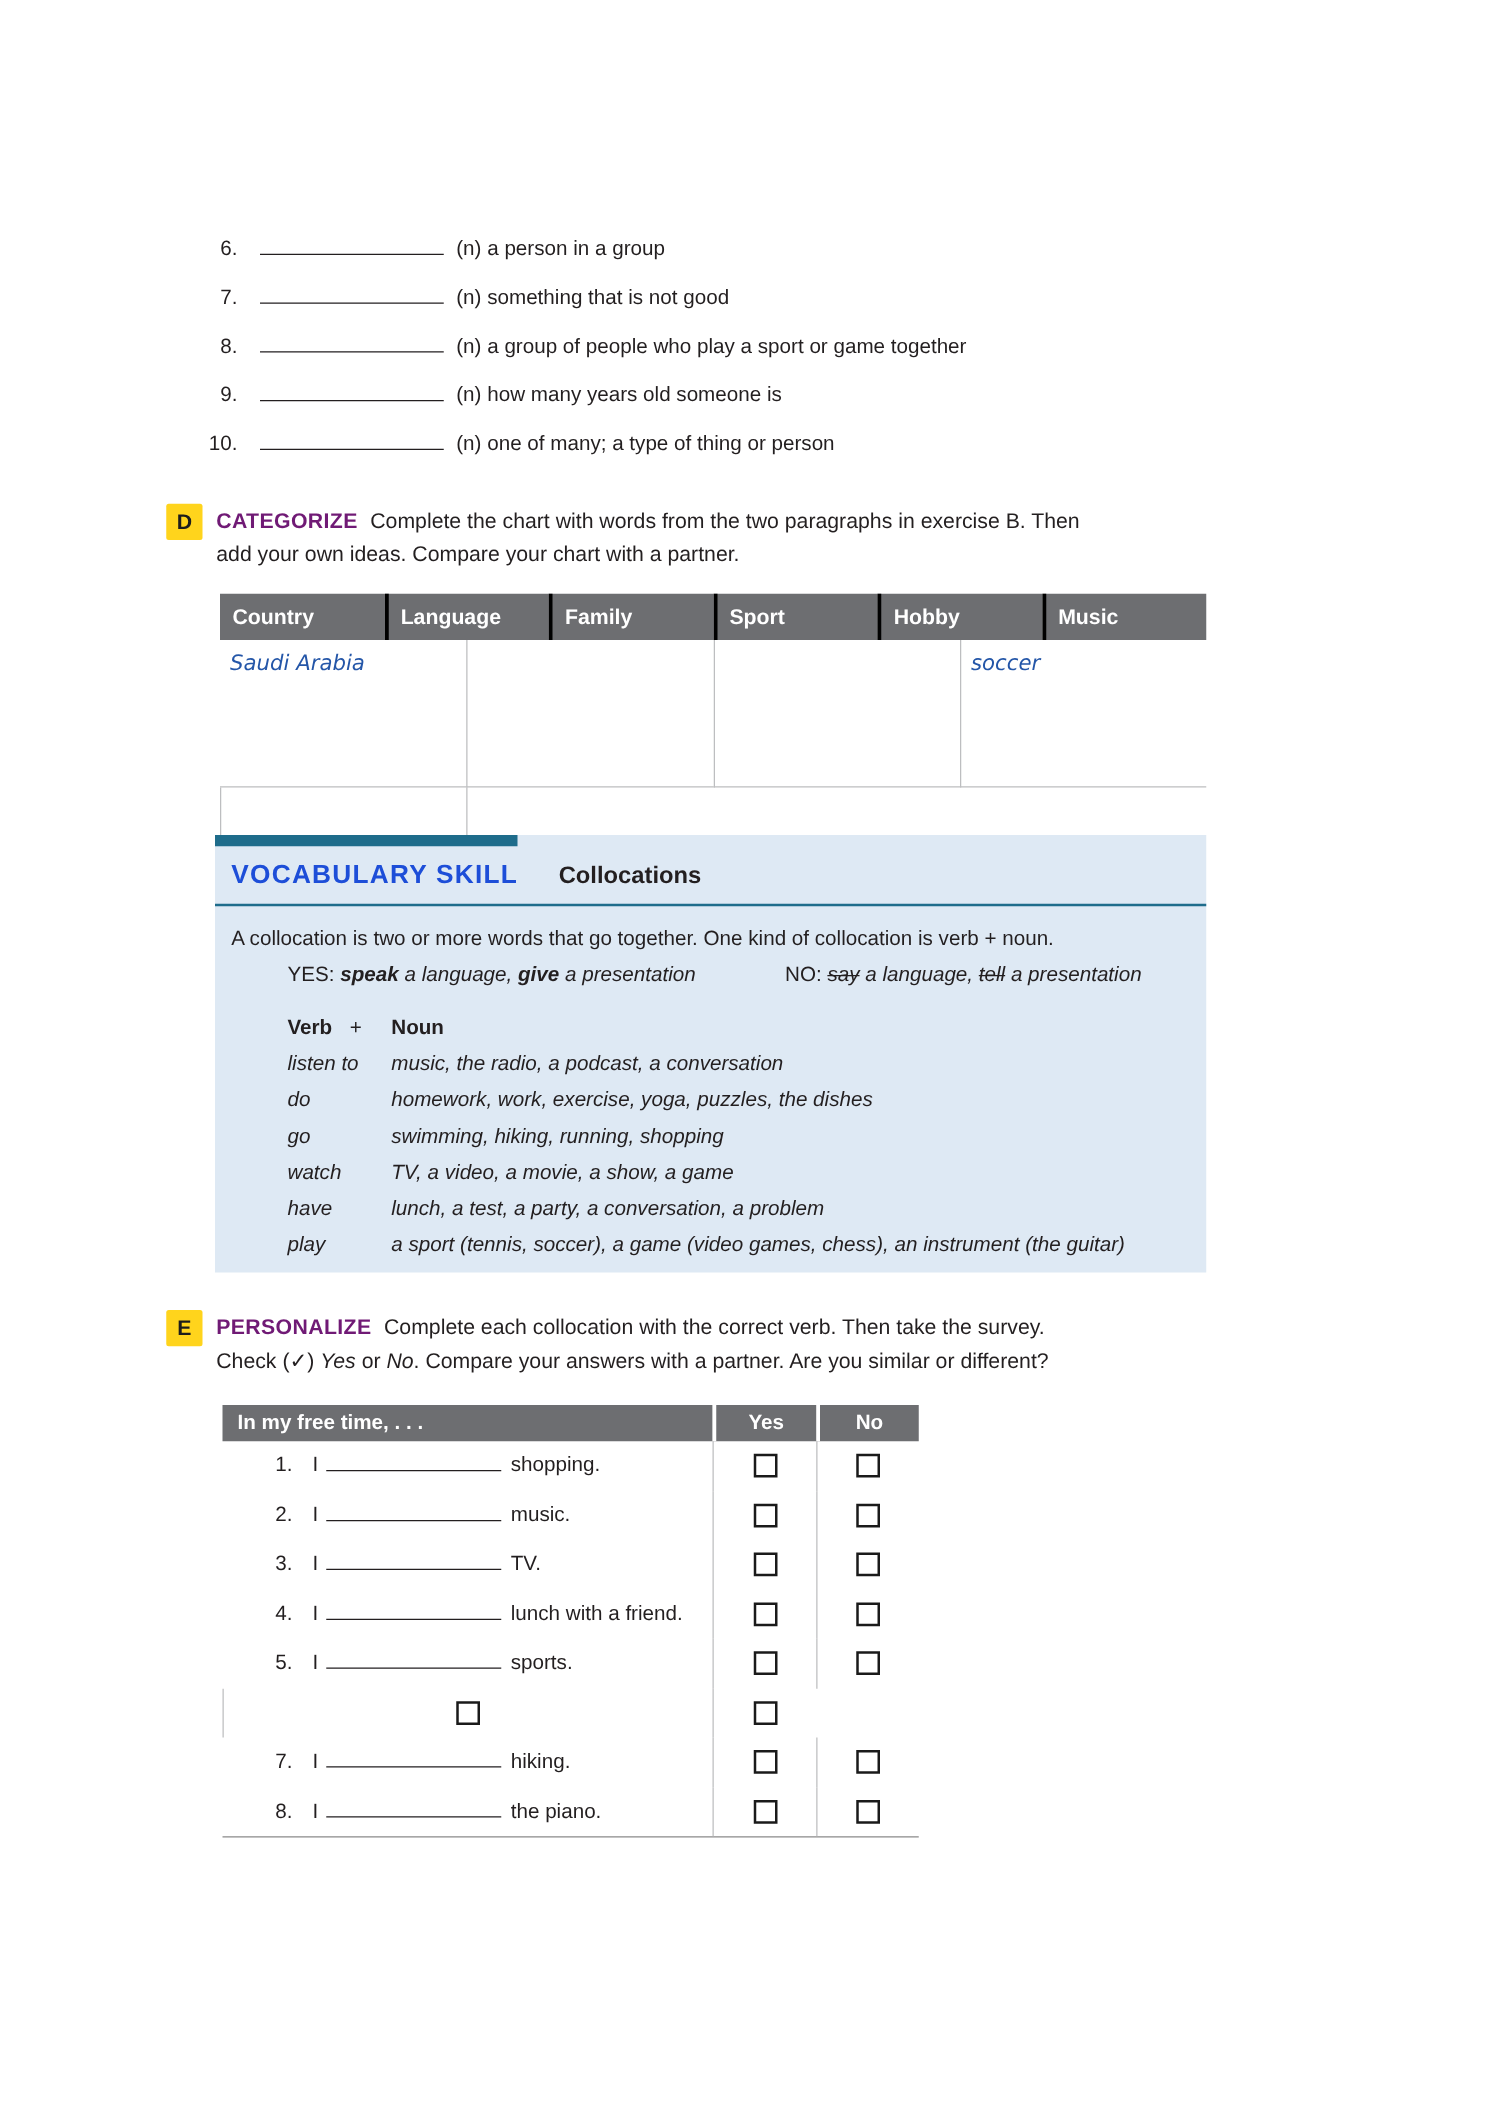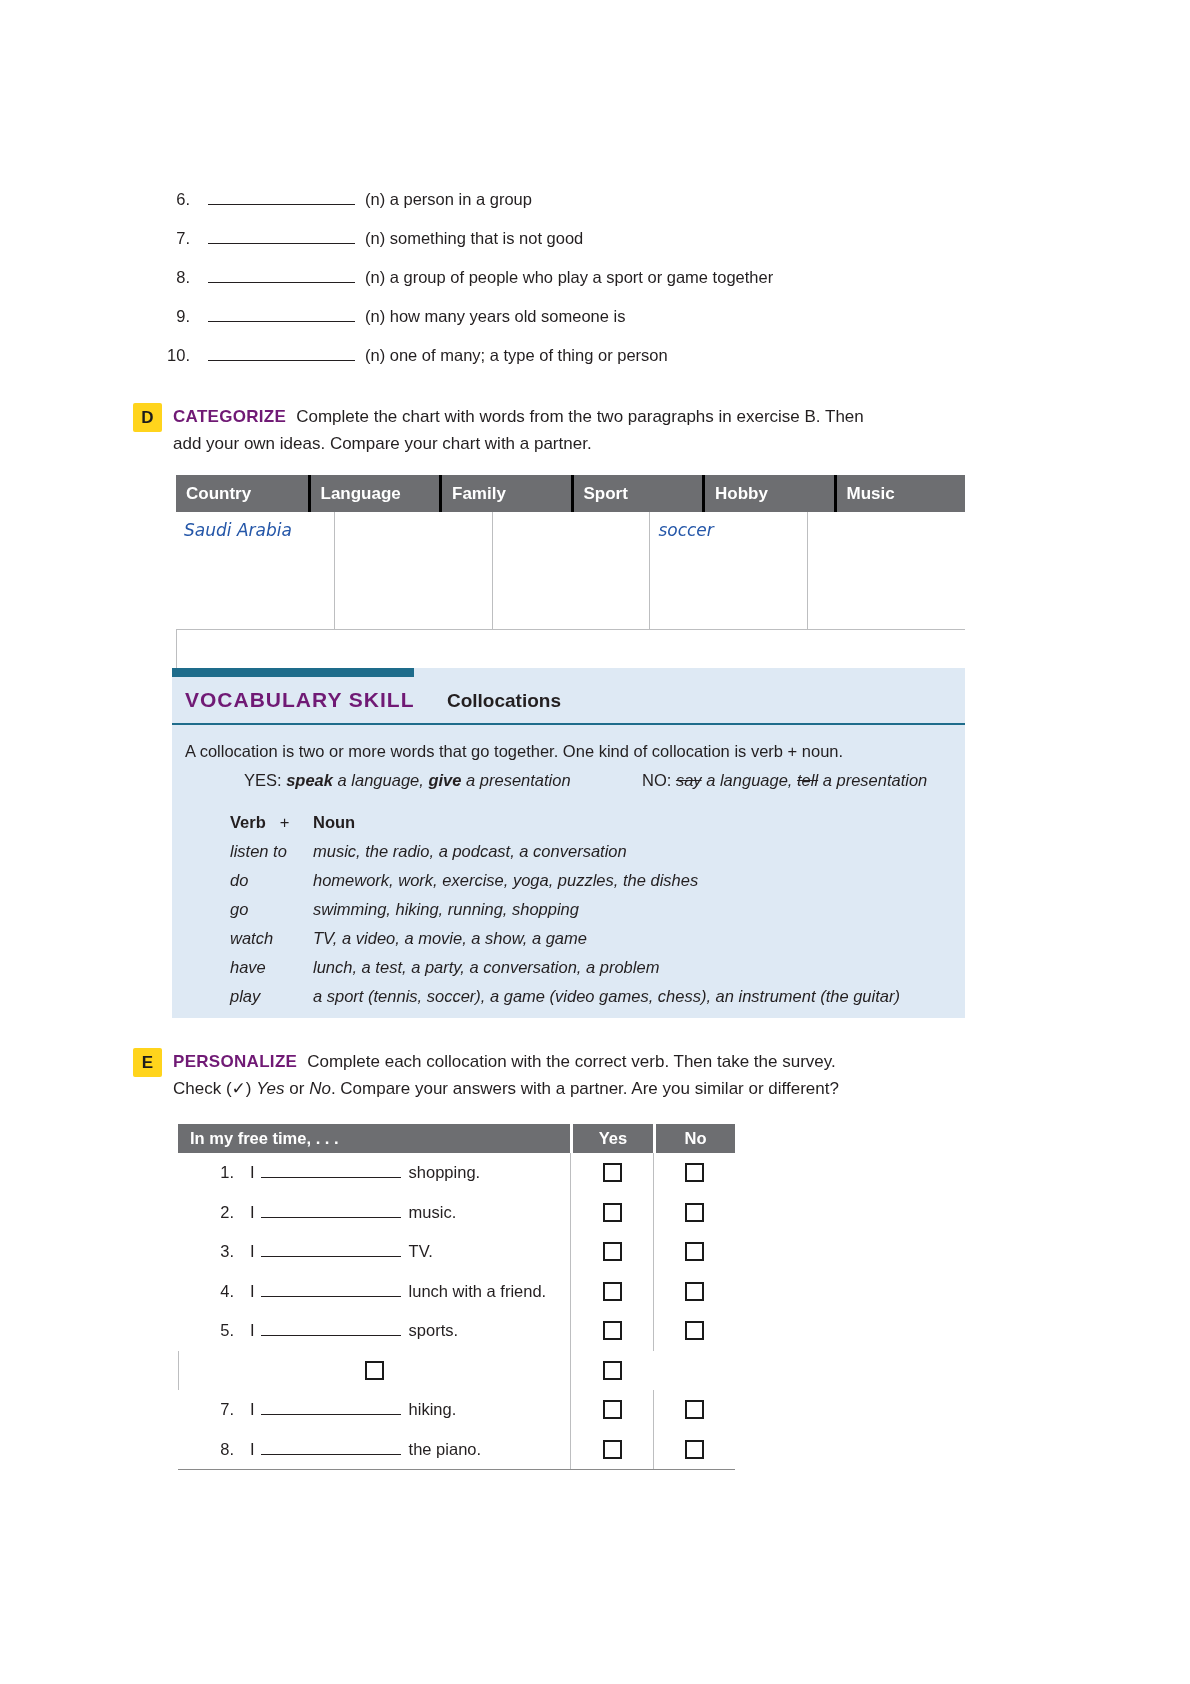--- a/index.html
+++ b/index.html
@@ -37,40 +37,40 @@
 
   
   .d-table { position:absolute; left:176px; top:475px; width:789px; }
   .d-head { display:grid; grid-template-columns:repeat(6,1fr); }
   .d-head-cell {
     background:#6D6E71; color:#fff; font-weight:bold; font-size:17px;
     height:37px; display:flex; align-items:center; padding-left:10px;
     border-left:3px solid #000000;
   }
   .d-head-cell:first-child { border-left:none; }
-  .d-body { display:grid; grid-template-columns:repeat(5,1fr); }
+  .d-body { display:grid; grid-template-columns:repeat(4,1fr); }
   .d-cell {
     height:118px; border-left:1px solid #bdbec0; border-bottom:1px solid #bdbec0;
     padding:8px 8px; font-size:17.5px;
   }
   .d-cell:first-child { border-left:none; }
   .handwriting { color:#2456A8; font-style:italic; font-family:"DejaVu Sans", sans-serif; font-size:17px; }
 
   
   .vocab {
     position:absolute; left:172px; top:668px; width:793px; height:350px;
     background:#DEE9F4;
   }
   .vocab-bar { position:absolute; top:0; left:0; width:242px; height:9px; background:#1E6C8B; }
   .vocab-head { position:absolute; top:20px; left:13px; right:0; }
-  .vocab-title { color:#701a75; font-weight:bold; font-size:21px; letter-spacing:1px; }
+  .vocab-title { color:#1d4ed8; font-weight:bold; font-size:21px; letter-spacing:1px; }
   .vocab-topic { color:#231f20; font-weight:bold; font-size:19px; margin-left:28px; }
   .vocab-rule { position:absolute; top:55px; left:0; right:0; border-bottom:2.5px solid #1E6C8B; }
   .vocab-intro { position:absolute; top:74px; left:13px; font-size:16.5px; }
-  .vocab-yesno { position:absolute; top:103px; left:72px; display:flex; font-size:16.5px; }
+  .vocab-yesno { position:absolute; top:103px; left:58px; display:flex; font-size:16.5px; }
   .yn-yes { width:398px; }
   .ital { font-style:italic; }
   .bold-ital { font-style:italic; font-weight:bold; }
   .strike { font-style:italic; text-decoration:line-through; }
   .verb-table { position:absolute; top:140px; left:58px; right:10px; font-size:16.5px; }
   .vt-row { display:grid; grid-template-columns:83px 1fr; line-height:29px; }
   .vt-verb { font-style:italic; }
   .vt-nouns { font-style:italic; }
   .vt-head .vt-verb, .vt-head .vt-nouns { font-style:normal; font-weight:bold; }
   .vt-plus { font-weight:normal; margin-left:14px; }

